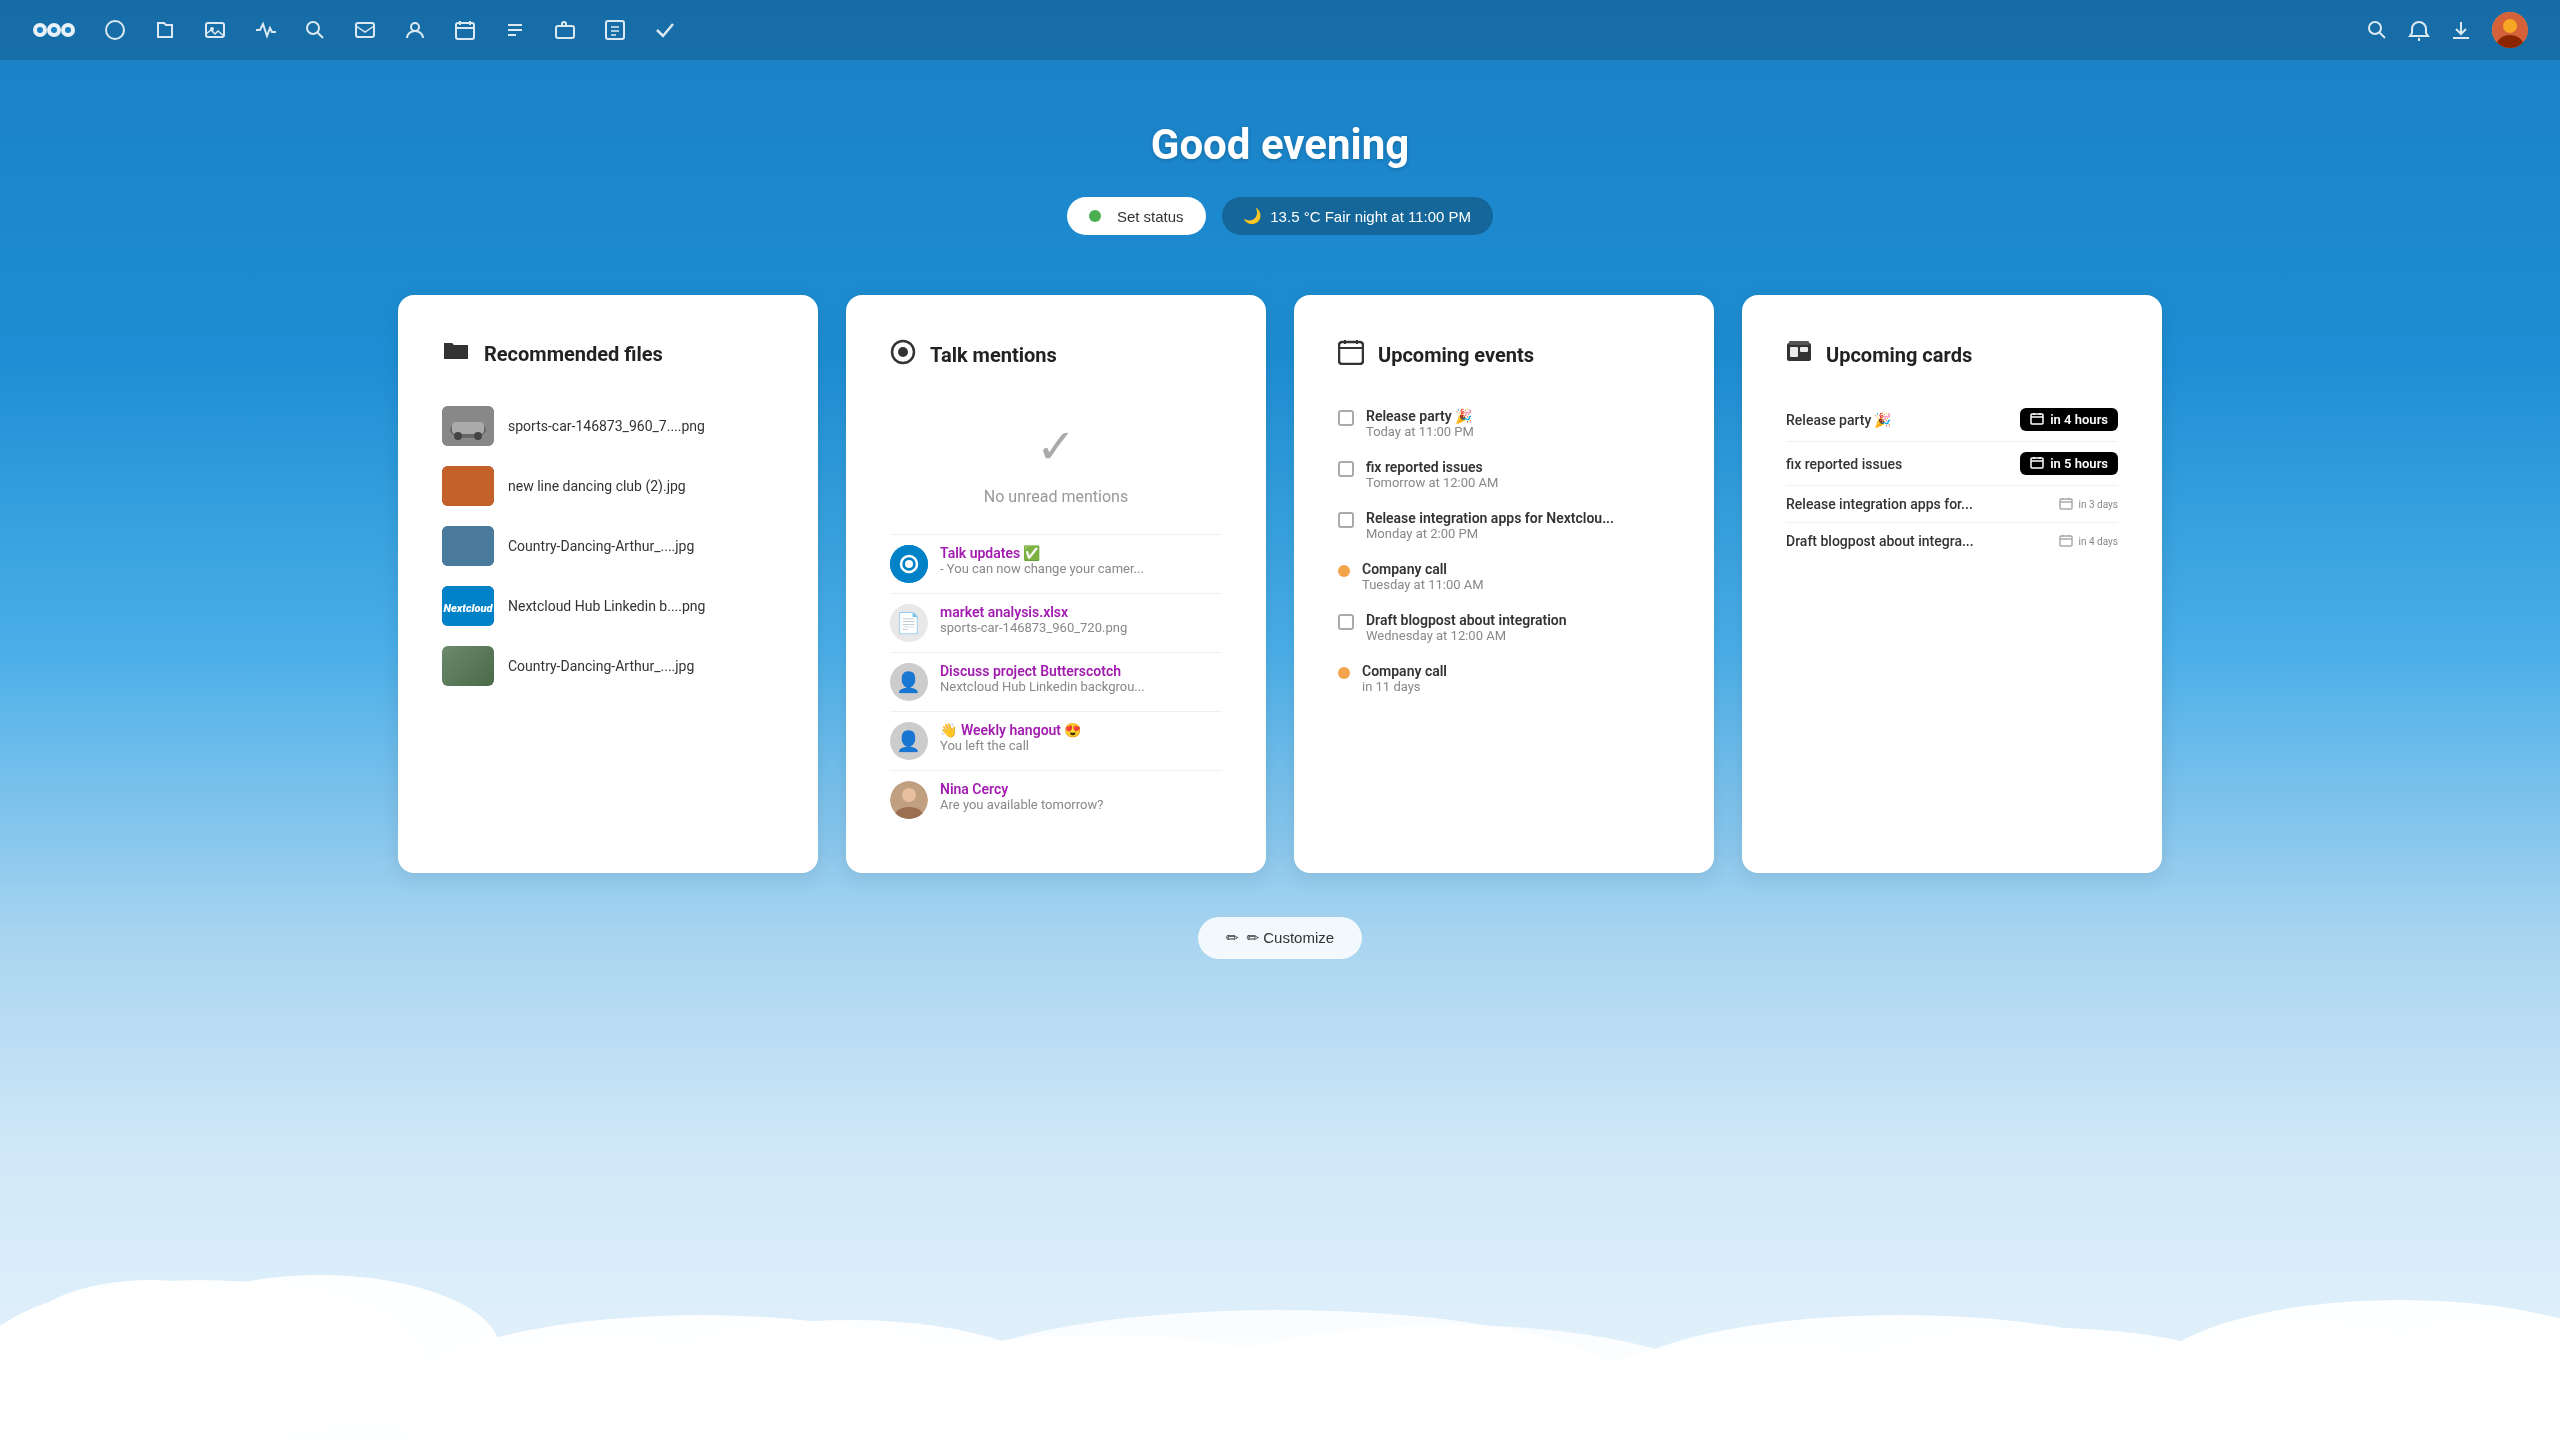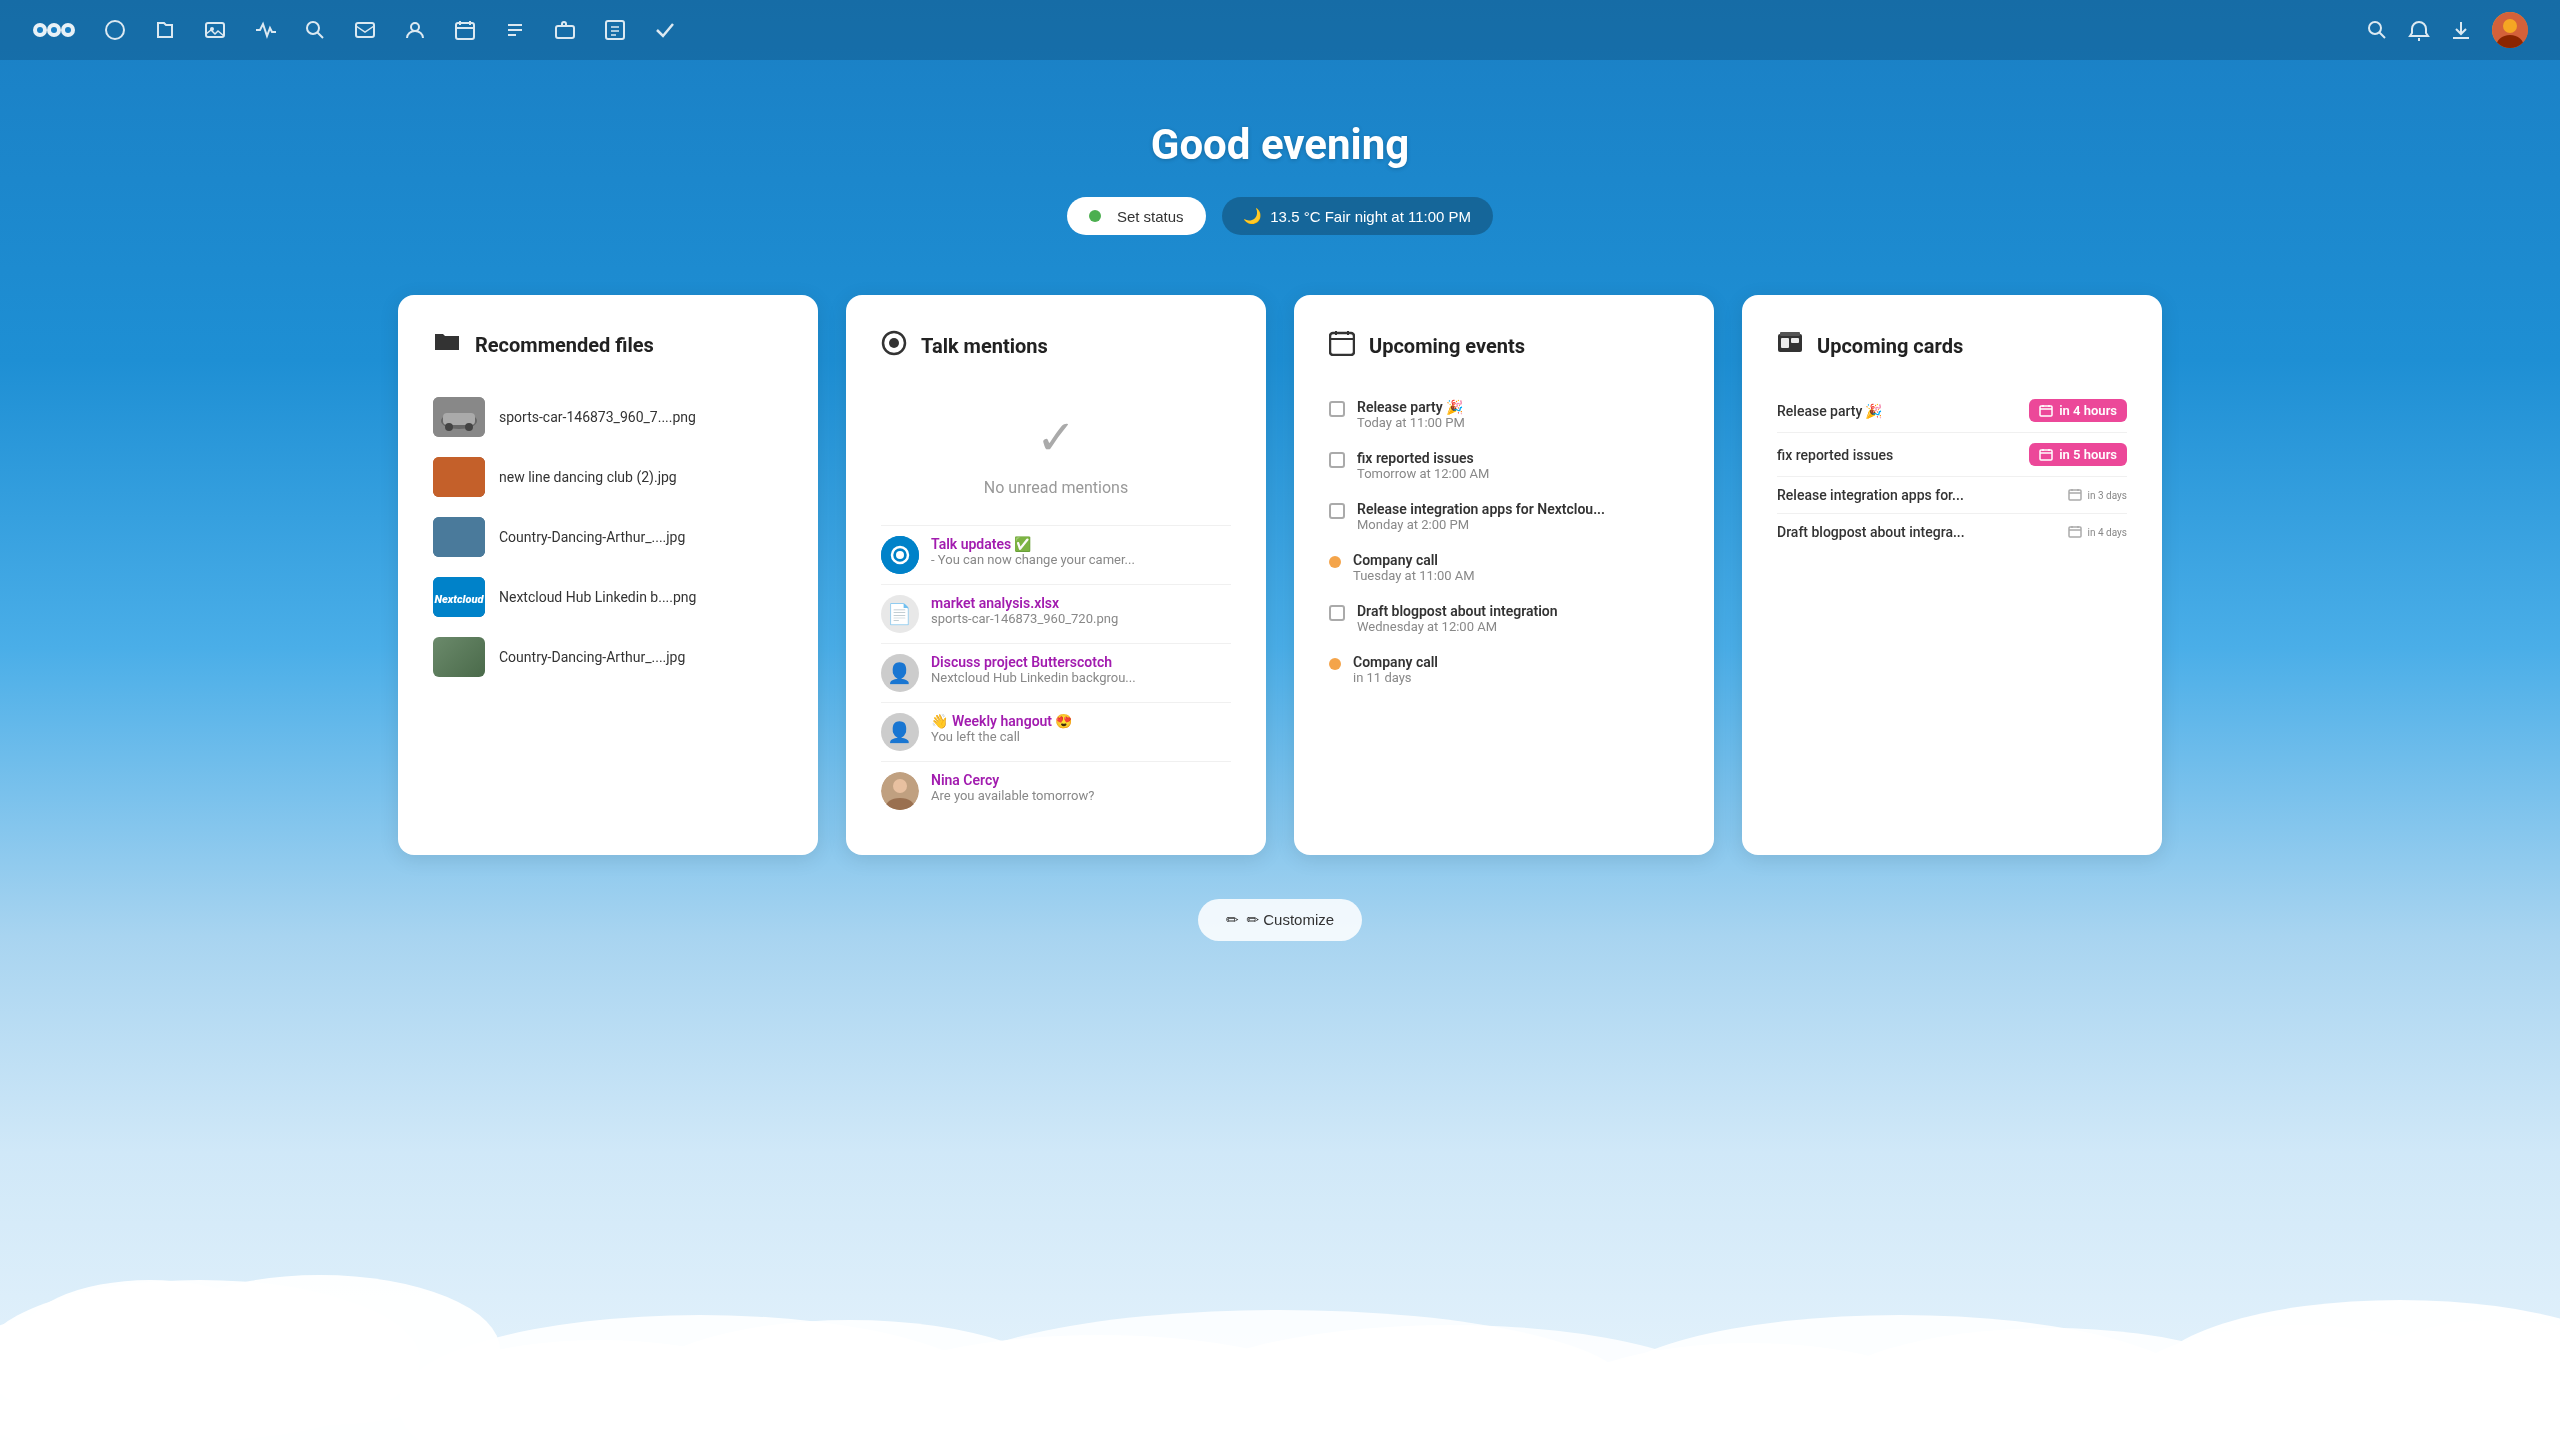--- a/index.html
+++ b/index.html
@@ -113,21 +113,21 @@
     }
     
     .cards-grid {
       display: flex;
       gap: 28px;
       padding: 0 28px;
     }
     .card {
       background: white;
       border-radius: 16px;
-      padding: 35px;
+      padding: 44px;
       width: 420px;
       min-height: 480px;
       box-shadow: 0 4px 20px rgba(0,0,0,0.1);
     }
     .card-header {
       display: flex;
       align-items: center;
       gap: 14px;
       margin-bottom: 28px;
     }
@@ -261,23 +261,23 @@
       font-size: 14px;
       font-weight: 500;
       color: #333;
       max-width: 200px;
       white-space: nowrap;
       overflow: hidden;
       text-overflow: ellipsis;
     }
     .card-badge {
       display: flex;
-      align-items: flex-end;
+      align-items: flex-start;
       gap: 6px;
-      background: #ec4899;
+      background: #000000;
       color: white;
       border-radius: 6px;
       padding: 4px 10px;
       font-size: 13px;
       font-weight: 600;
       white-space: nowrap;
     }
     .card-badge-gray {
       display: flex;
       align-items: center;

